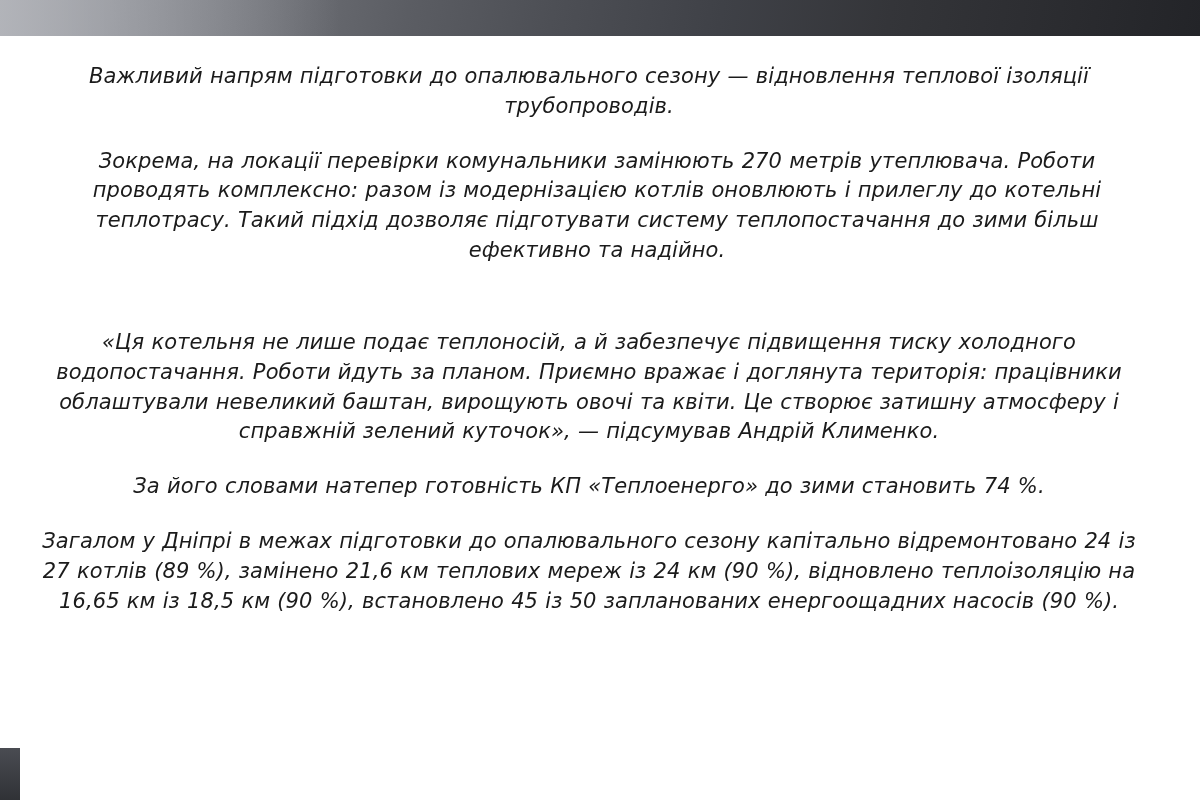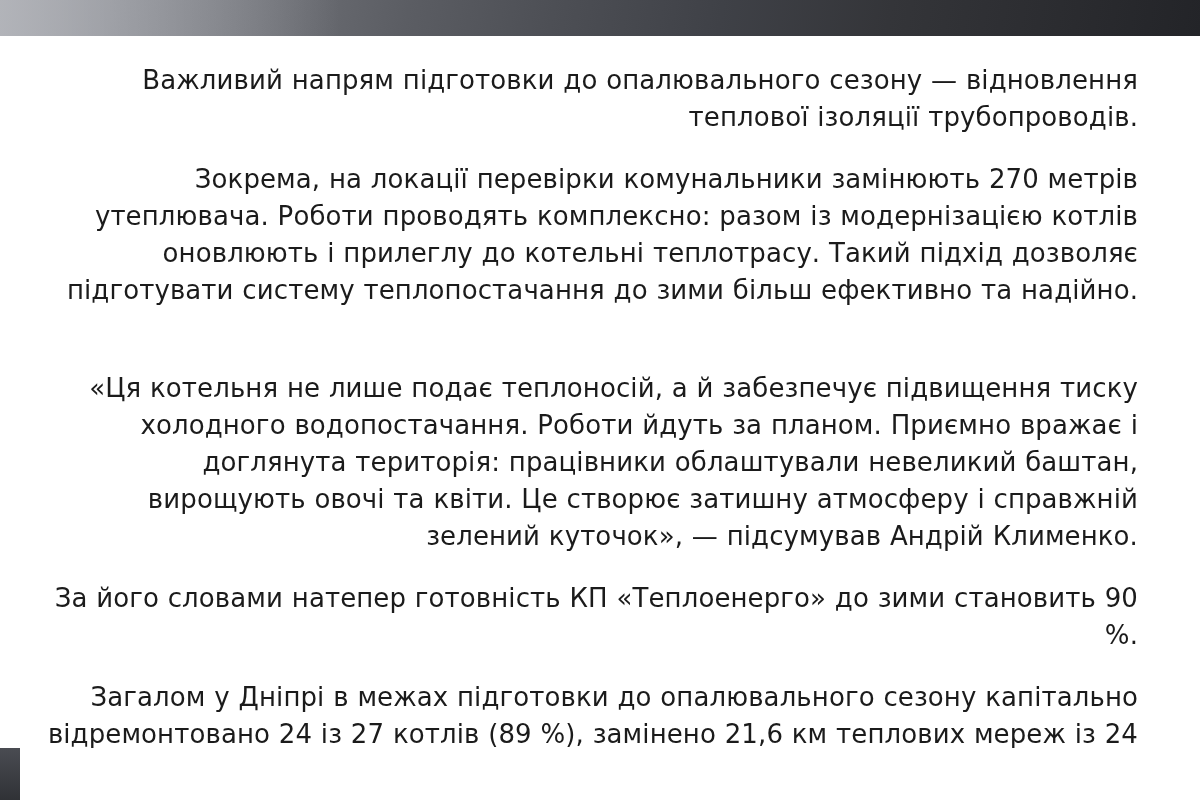--- a/index.html
+++ b/index.html
@@ -65,43 +65,44 @@
     position: absolute;
     top: 36px;
     left: 0;
     width: 1200px;
     height: 712px;
     box-sizing: border-box;
     padding: 26px 62px 0 40px;
   }
 
   .para {
-    font-size: 26px;
+    font-size: 21px;
     line-height: 1.42;
     color: #1b1b1b;
     margin: 0 0 25px 0;
     letter-spacing: 0.1px;
-    text-align: right;
+    text-align: center;
     word-spacing: 0.4px;
+    font-style: italic;
   }
   .para.spaced-after {
     margin-bottom: 62px;
     margin-left: 16px;
   }
 </style>
 </head>
 <body>
 
 <div id="top-strip">
   <div id="top-strip-shine"></div>
 </div>
 
 <div id="article">
   <p class="para">Важливий напрям підготовки до опалювального сезону — відновлення теплової ізоляції трубопроводів.</p>
   <p class="para spaced-after">Зокрема, на локації перевірки комунальники замінюють 270 метрів утеплювача. Роботи проводять комплексно: разом із модернізацією котлів  оновлюють і прилеглу до котельні теплотрасу. Такий підхід дозволяє підготувати систему теплопостачання до зими більш ефективно та надійно.</p>
   <p class="para">«Ця котельня не лише подає теплоносій, а й забезпечує підвищення тиску холодного водопостачання. Роботи йдуть  за планом. Приємно вражає і доглянута територія: працівники облаштували невеликий баштан, вирощують овочі та квіти. Це створює затишну атмосферу і справжній зелений куточок», — підсумував Андрій Клименко.</p>
-  <p class="para">За його словами натепер  готовність КП «Теплоенерго» до зими становить 90 %.</p>
+  <p class="para">За його словами натепер  готовність КП «Теплоенерго» до зими становить 74 %.</p>
   <p class="para">Загалом у Дніпрі в межах підготовки до опалювального сезону  капітально відремонтовано 24 із 27 котлів (89 %), замінено 21,6 км теплових мереж із 24 км (90 %), відновлено теплоізоляцію на 16,65 км із 18,5 км (90 %), встановлено 45 із 50 запланованих енергоощадних насосів (90 %).</p>
 </div>
 
 <div id="bottom-strip">
   <div id="bottom-left-block"></div>
 </div>
 
 </body></html>

